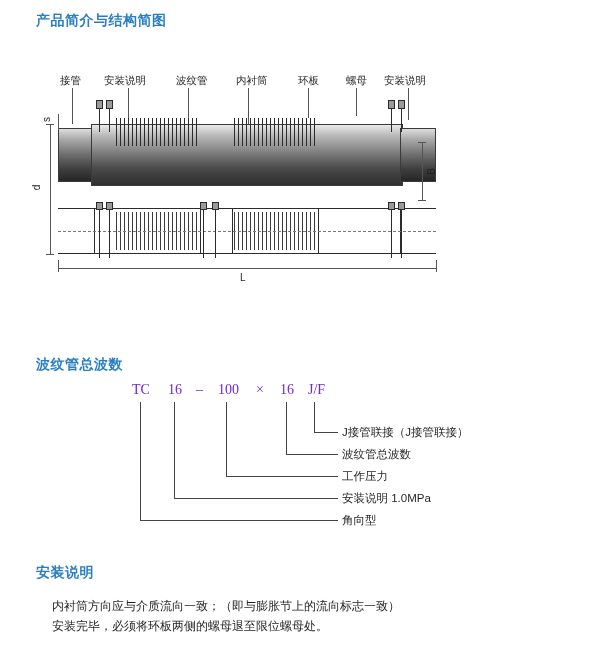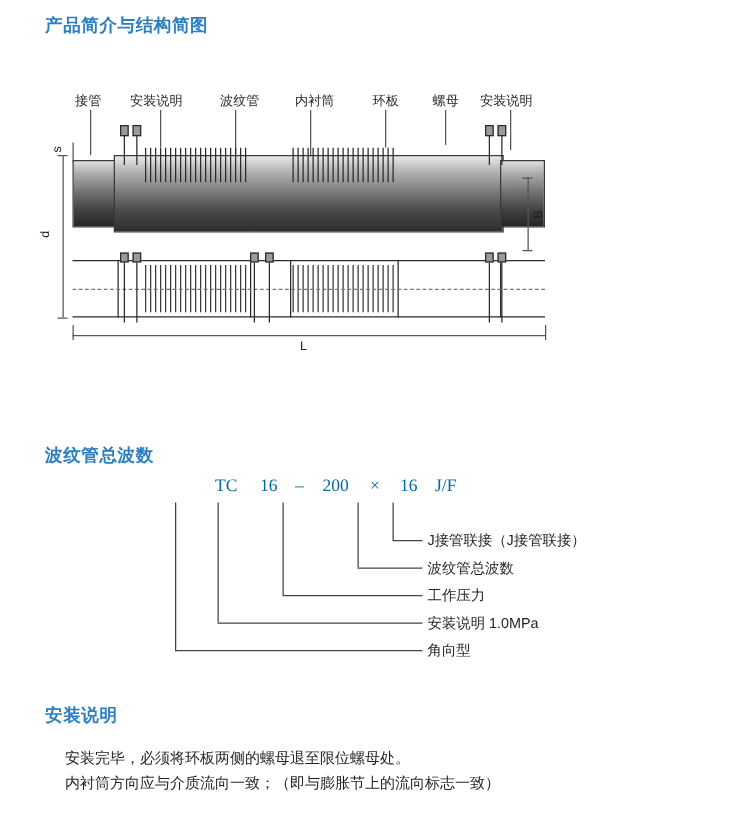--- a/index.html
+++ b/index.html
@@ -162,23 +162,22 @@
     position: absolute;
     left: 36px;
     top: 382px;
     width: 520px;
     height: 160px;
   }
   .code-token {
     position: absolute;
     font-family: "Liberation Serif", serif;
     font-size: 14px;
-    color: #0369a1;
+    color: #6d28d9;
     white-space: nowrap;
-    margin-left: 40px;
   }
   .code-desc {
     position: absolute;
     font-size: 11.5px;
     color: #231f20;
     white-space: nowrap;
   }
   .code-vline {
     position: absolute;
     width: 1px;
@@ -376,21 +375,21 @@
   <div class="dimline-v" style="left:22px; top:198px; height:12px;"></div>
   <div class="dimline-v" style="left:400px; top:198px; height:12px;"></div>
   <div class="dimtext" style="left:204px; top:210px;">L</div>
 </div>
 
 <div id="figure2">
 
   <div class="code-token" style="left:96px;  top:0px;">TC</div>
   <div class="code-token" style="left:132px; top:0px;">16</div>
   <div class="code-token" style="left:160px; top:0px;">–</div>
-  <div class="code-token" style="left:182px; top:0px;">200</div>
+  <div class="code-token" style="left:182px; top:0px;">100</div>
   <div class="code-token" style="left:220px; top:0px;">×</div>
   <div class="code-token" style="left:244px; top:0px;">16</div>
   <div class="code-token" style="left:272px; top:0px;">J/F</div>
 
   <div class="code-vline" style="left:278px; top:20px; height:30px;"></div>
   <div class="code-hline" style="left:278px; top:50px; width:24px;"></div>
   <div class="code-desc" style="left:306px; top:43px;">J接管联接（J接管联接）</div>
 
   <div class="code-vline" style="left:250px; top:20px; height:52px;"></div>
   <div class="code-hline" style="left:250px; top:72px; width:52px;"></div>
@@ -403,15 +402,15 @@
   <div class="code-vline" style="left:138px; top:20px; height:96px;"></div>
   <div class="code-hline" style="left:138px; top:116px; width:164px;"></div>
   <div class="code-desc" style="left:306px; top:109px;">安装说明 1.0MPa</div>
 
   <div class="code-vline" style="left:104px; top:20px; height:118px;"></div>
   <div class="code-hline" style="left:104px; top:138px; width:198px;"></div>
   <div class="code-desc" style="left:306px; top:131px;">角向型</div>
 </div>
 
 <div id="notes">
+  <div class="note-line">内衬筒方向应与介质流向一致；（即与膨胀节上的流向标志一致）</div>
   <div class="note-line">安装完毕，必须将环板两侧的螺母退至限位螺母处。</div>
-  <div class="note-line">内衬筒方向应与介质流向一致；（即与膨胀节上的流向标志一致）</div>
 </div>
 
 </body></html>

